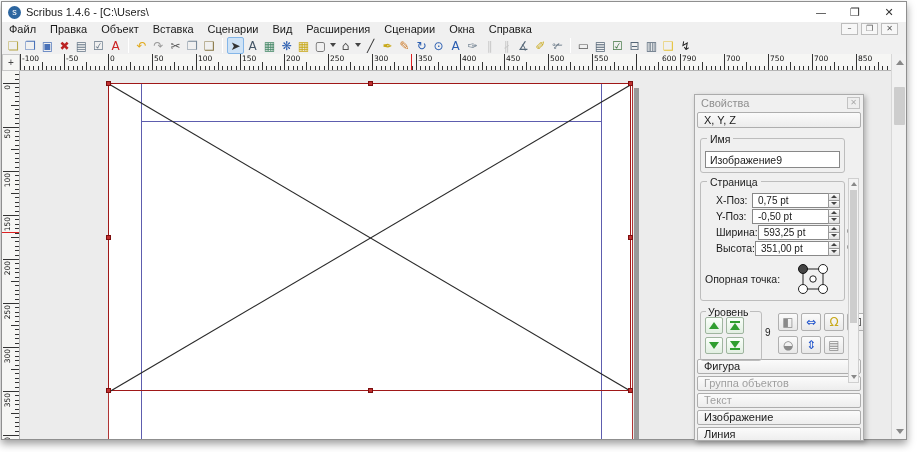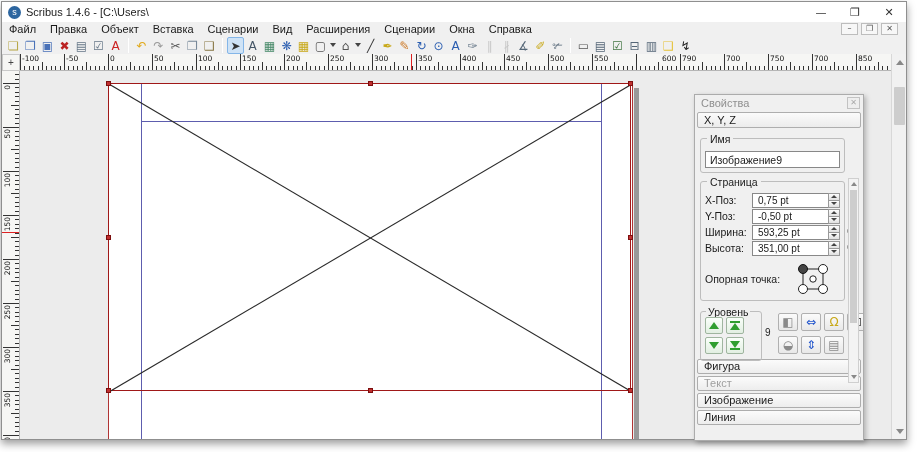--- a/index.html
+++ b/index.html
@@ -91,21 +91,21 @@
              background:linear-gradient(#fbfbfb,#ececec); line-height:14px; padding-left:6px;
              font-size:11px; }
   .panel-content { position:relative; height:219px; }
   .group { position:relative; border:1px solid #bdbdbd; border-radius:3px;
            margin:8px 18px 4px 5px; padding:10px 4px 4px 4px; }
   .group-title { position:absolute; top:-6px; left:6px; background:#f0f0f0; padding:0 3px;
                  font-size:10.5px; }
   .name-input { height:17px; background:#fff; border:1px solid #888; padding:1px 4px;
                 font-size:10.5px; line-height:14px; }
   .georow { display:flex; align-items:center; height:16px; position:relative; }
-  .georow .glabel { flex:1; }
+  .georow .glabel { flex:1;margin-left:11px; }
   .spin { display:flex; width:88px; height:15px; }
   .spinval { flex:1; background:#fff; border:1px solid #888; border-right:none;
              font-size:10px; line-height:13px; padding-left:5px; white-space:nowrap; }
   .spinbtns { width:12px; display:flex; flex-direction:column; }
   .spb { flex:1; border:1px solid #999; background:linear-gradient(#fdfdfd,#e0e0e0);
          display:flex; align-items:center; justify-content:center; }
   .spb + .spb { border-top:none; }
   .spb .tri { border-left-width:3px; border-right-width:3px; }
   .spb .tri.up { border-bottom:3px solid #444; }
   .spb .tri.down { border-top:3px solid #444; }
@@ -725,18 +725,19 @@
           </div>
         <div class="psb-thumb"></div>
         <div class="sb-arrow" style="bottom:0;left:0">
             <span class="tri down"></span>
           </div>
       </div>
     </div>
 
     <div class="sections" id="panel-sections">
         <div class="section-btn">Фигура</div>
+        <div class="section-btn disabled">Группа объектов</div>
         <div class="section-btn disabled">Текст</div>
         <div class="section-btn">Изображение</div>
         <div class="section-btn">Линия</div>
       </div>
   </div>
 </div>
 
 </body></html>

